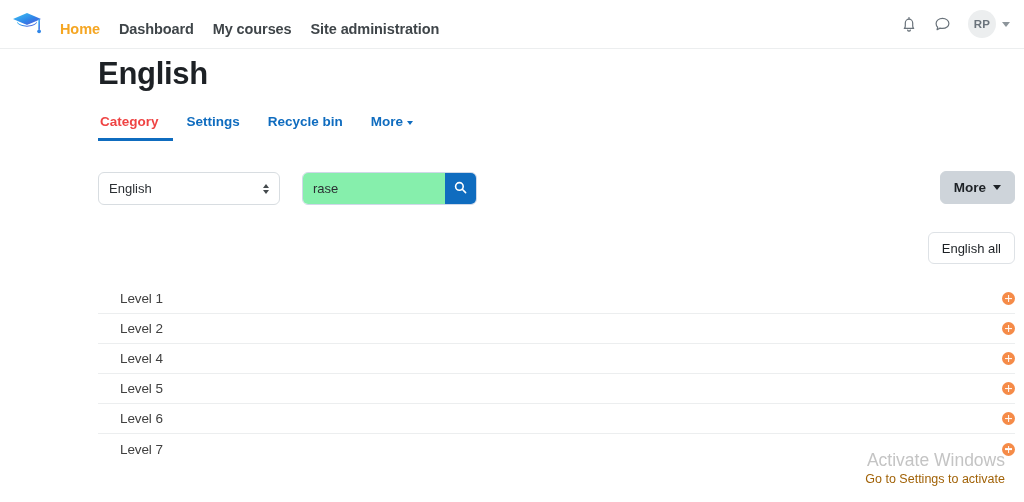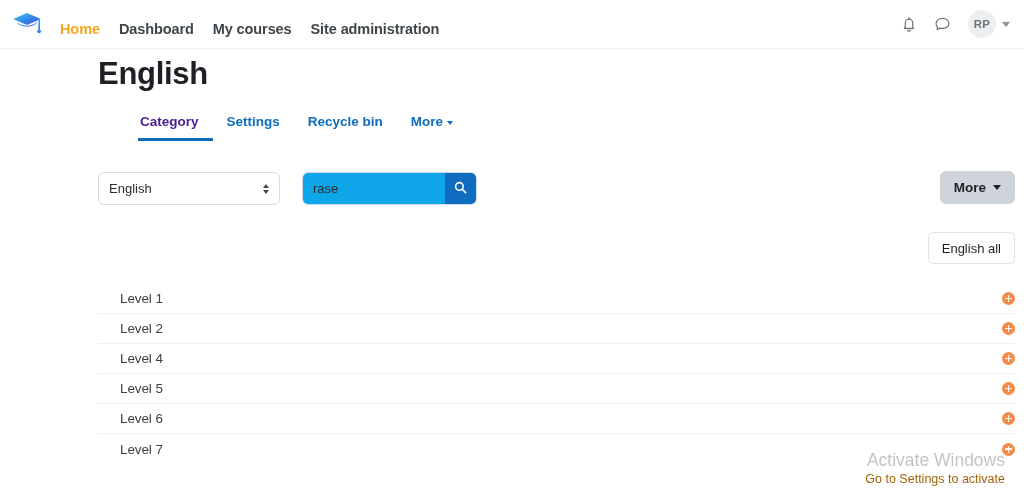--- a/index.html
+++ b/index.html
@@ -112,23 +112,22 @@
     font-weight: 700;
     color: #0f6cbf;
     padding: 0 14px 9px 14px;
     cursor: pointer;
     white-space: nowrap;
     border-bottom: 3px solid transparent;
     display: flex; align-items: center; gap: 4px;
   }
   .tab:first-child { padding-left: 2px; }
   .tab.active {
-    color: #4c1d95;
+    color: #ef4444;
     border-bottom-color: #0f6cbf;
-    margin-left: 40px;
   }
   .tab .chev {
     width: 0; height: 0;
     border-left: 3.5px solid transparent;
     border-right: 3.5px solid transparent;
     border-top: 4.5px solid #0f6cbf;
     margin-top: 2px;
   }
 
   
@@ -177,21 +176,21 @@
     height: 33px;
     border-radius: 6px;
     overflow: hidden;
     border: 1px solid #cfd8e8;
   }
   .search-input {
     width: 142px;
     height: 100%;
     border: 0;
     outline: 0;
-    background: #0ea5e9;
+    background: #86efac;
     font-family: "Liberation Sans", sans-serif;
     font-size: 13px;
     color: #2b2f33;
     padding: 0 10px;
   }
   .search-btn {
     width: 31px;
     height: 100%;
     background: #0f6cbf;
     border: 0;

